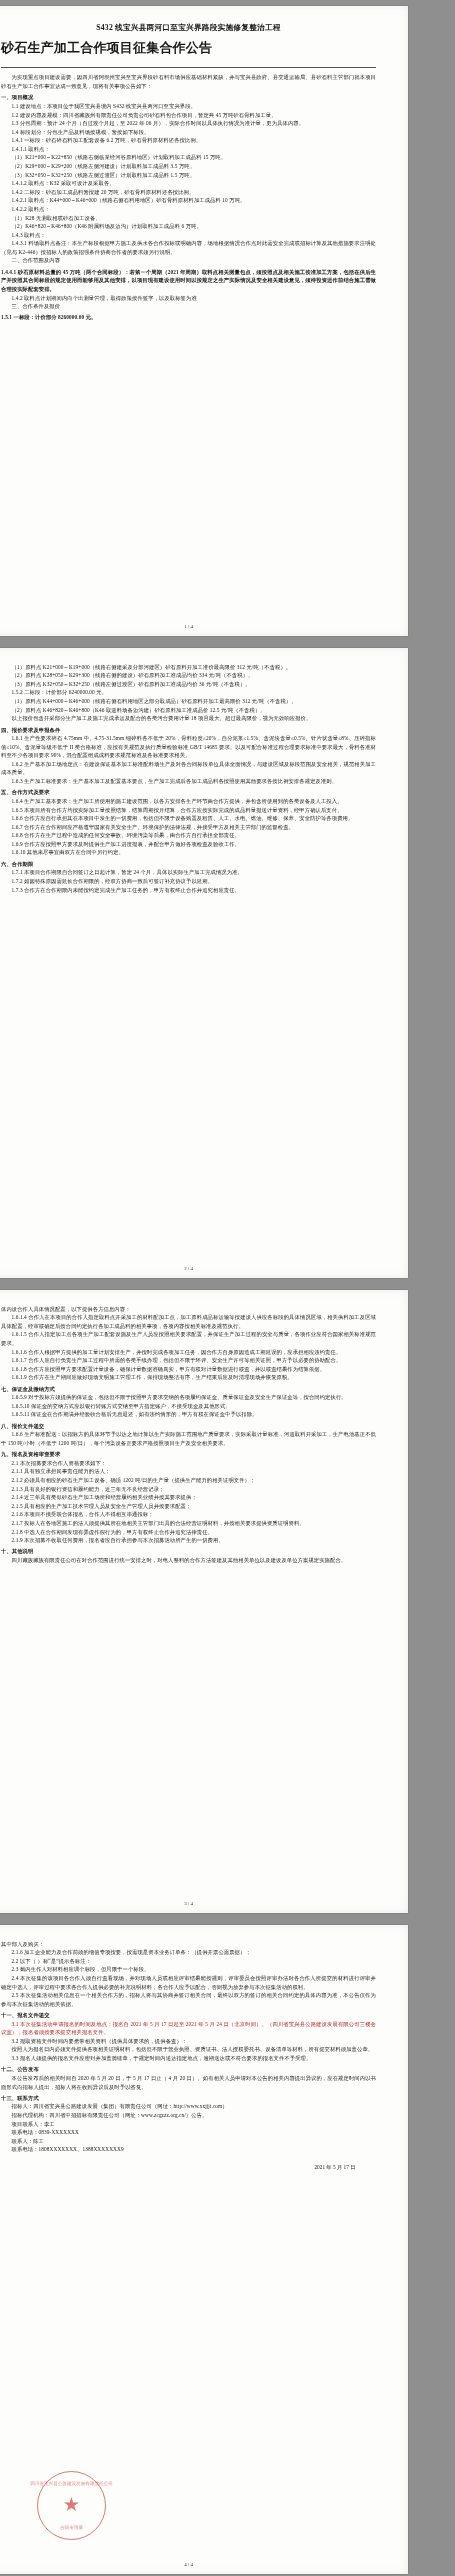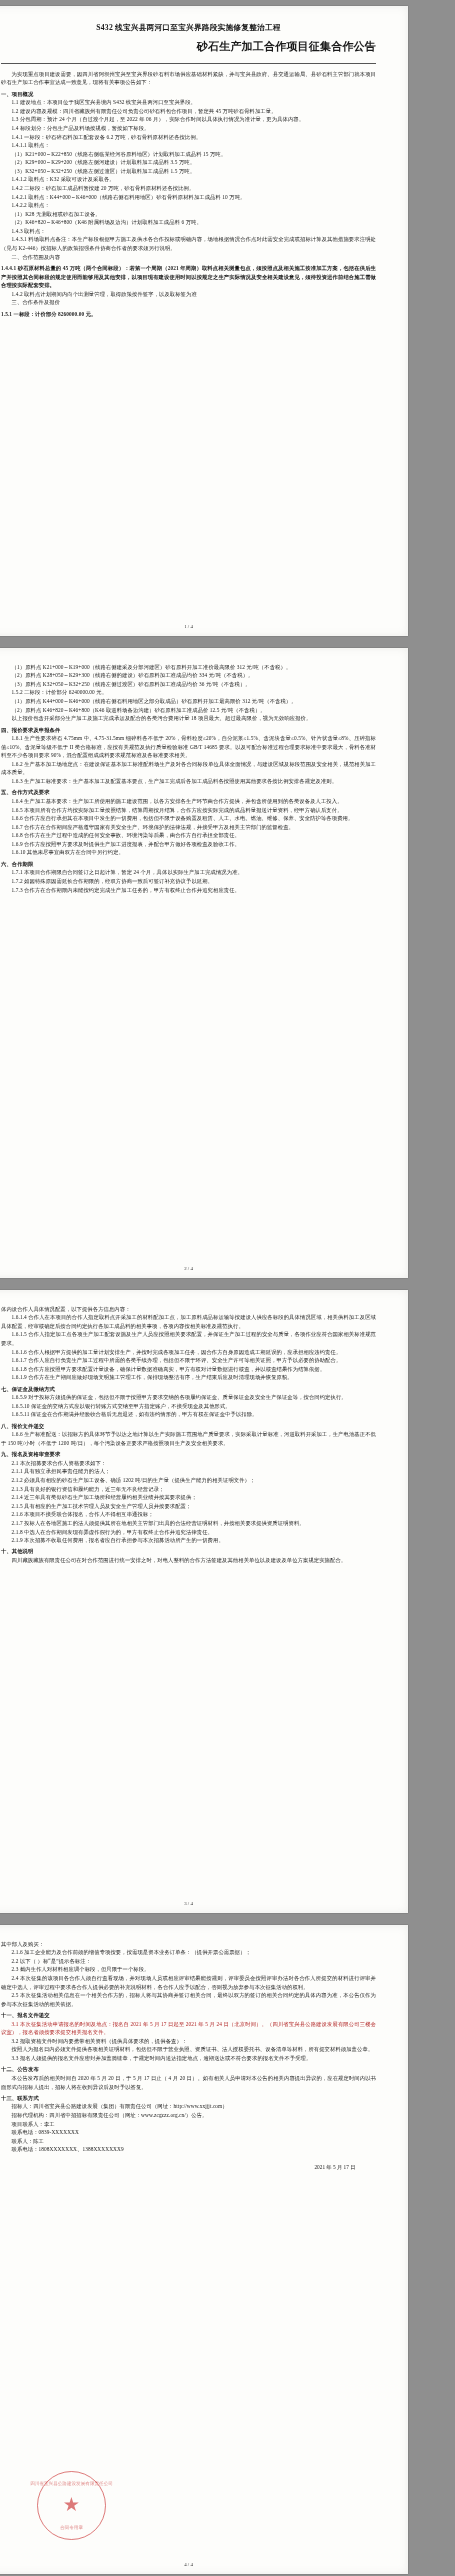--- a/index.html
+++ b/index.html
@@ -36,22 +36,22 @@
 
   .title-main {
     text-align: center;
     font-size: 7.7px;
     font-weight: bold;
     letter-spacing: 0.2px;
     line-height: 1.9;
     margin: 0 0 1.1px 0;
   }
   .title-sub {
-    text-align: right;
-    font-size: 11px;
+    text-align: left;
+    font-size: 13px;
     font-weight: bold;
     letter-spacing: 0.2px;
     line-height: 1.9;
     margin: 0 0 5.7px 0;
   }
   .rule {
     border: none;
     border-top: 0.6px solid #555;
     margin: 3.4px 0 5.7px 0;
   }

